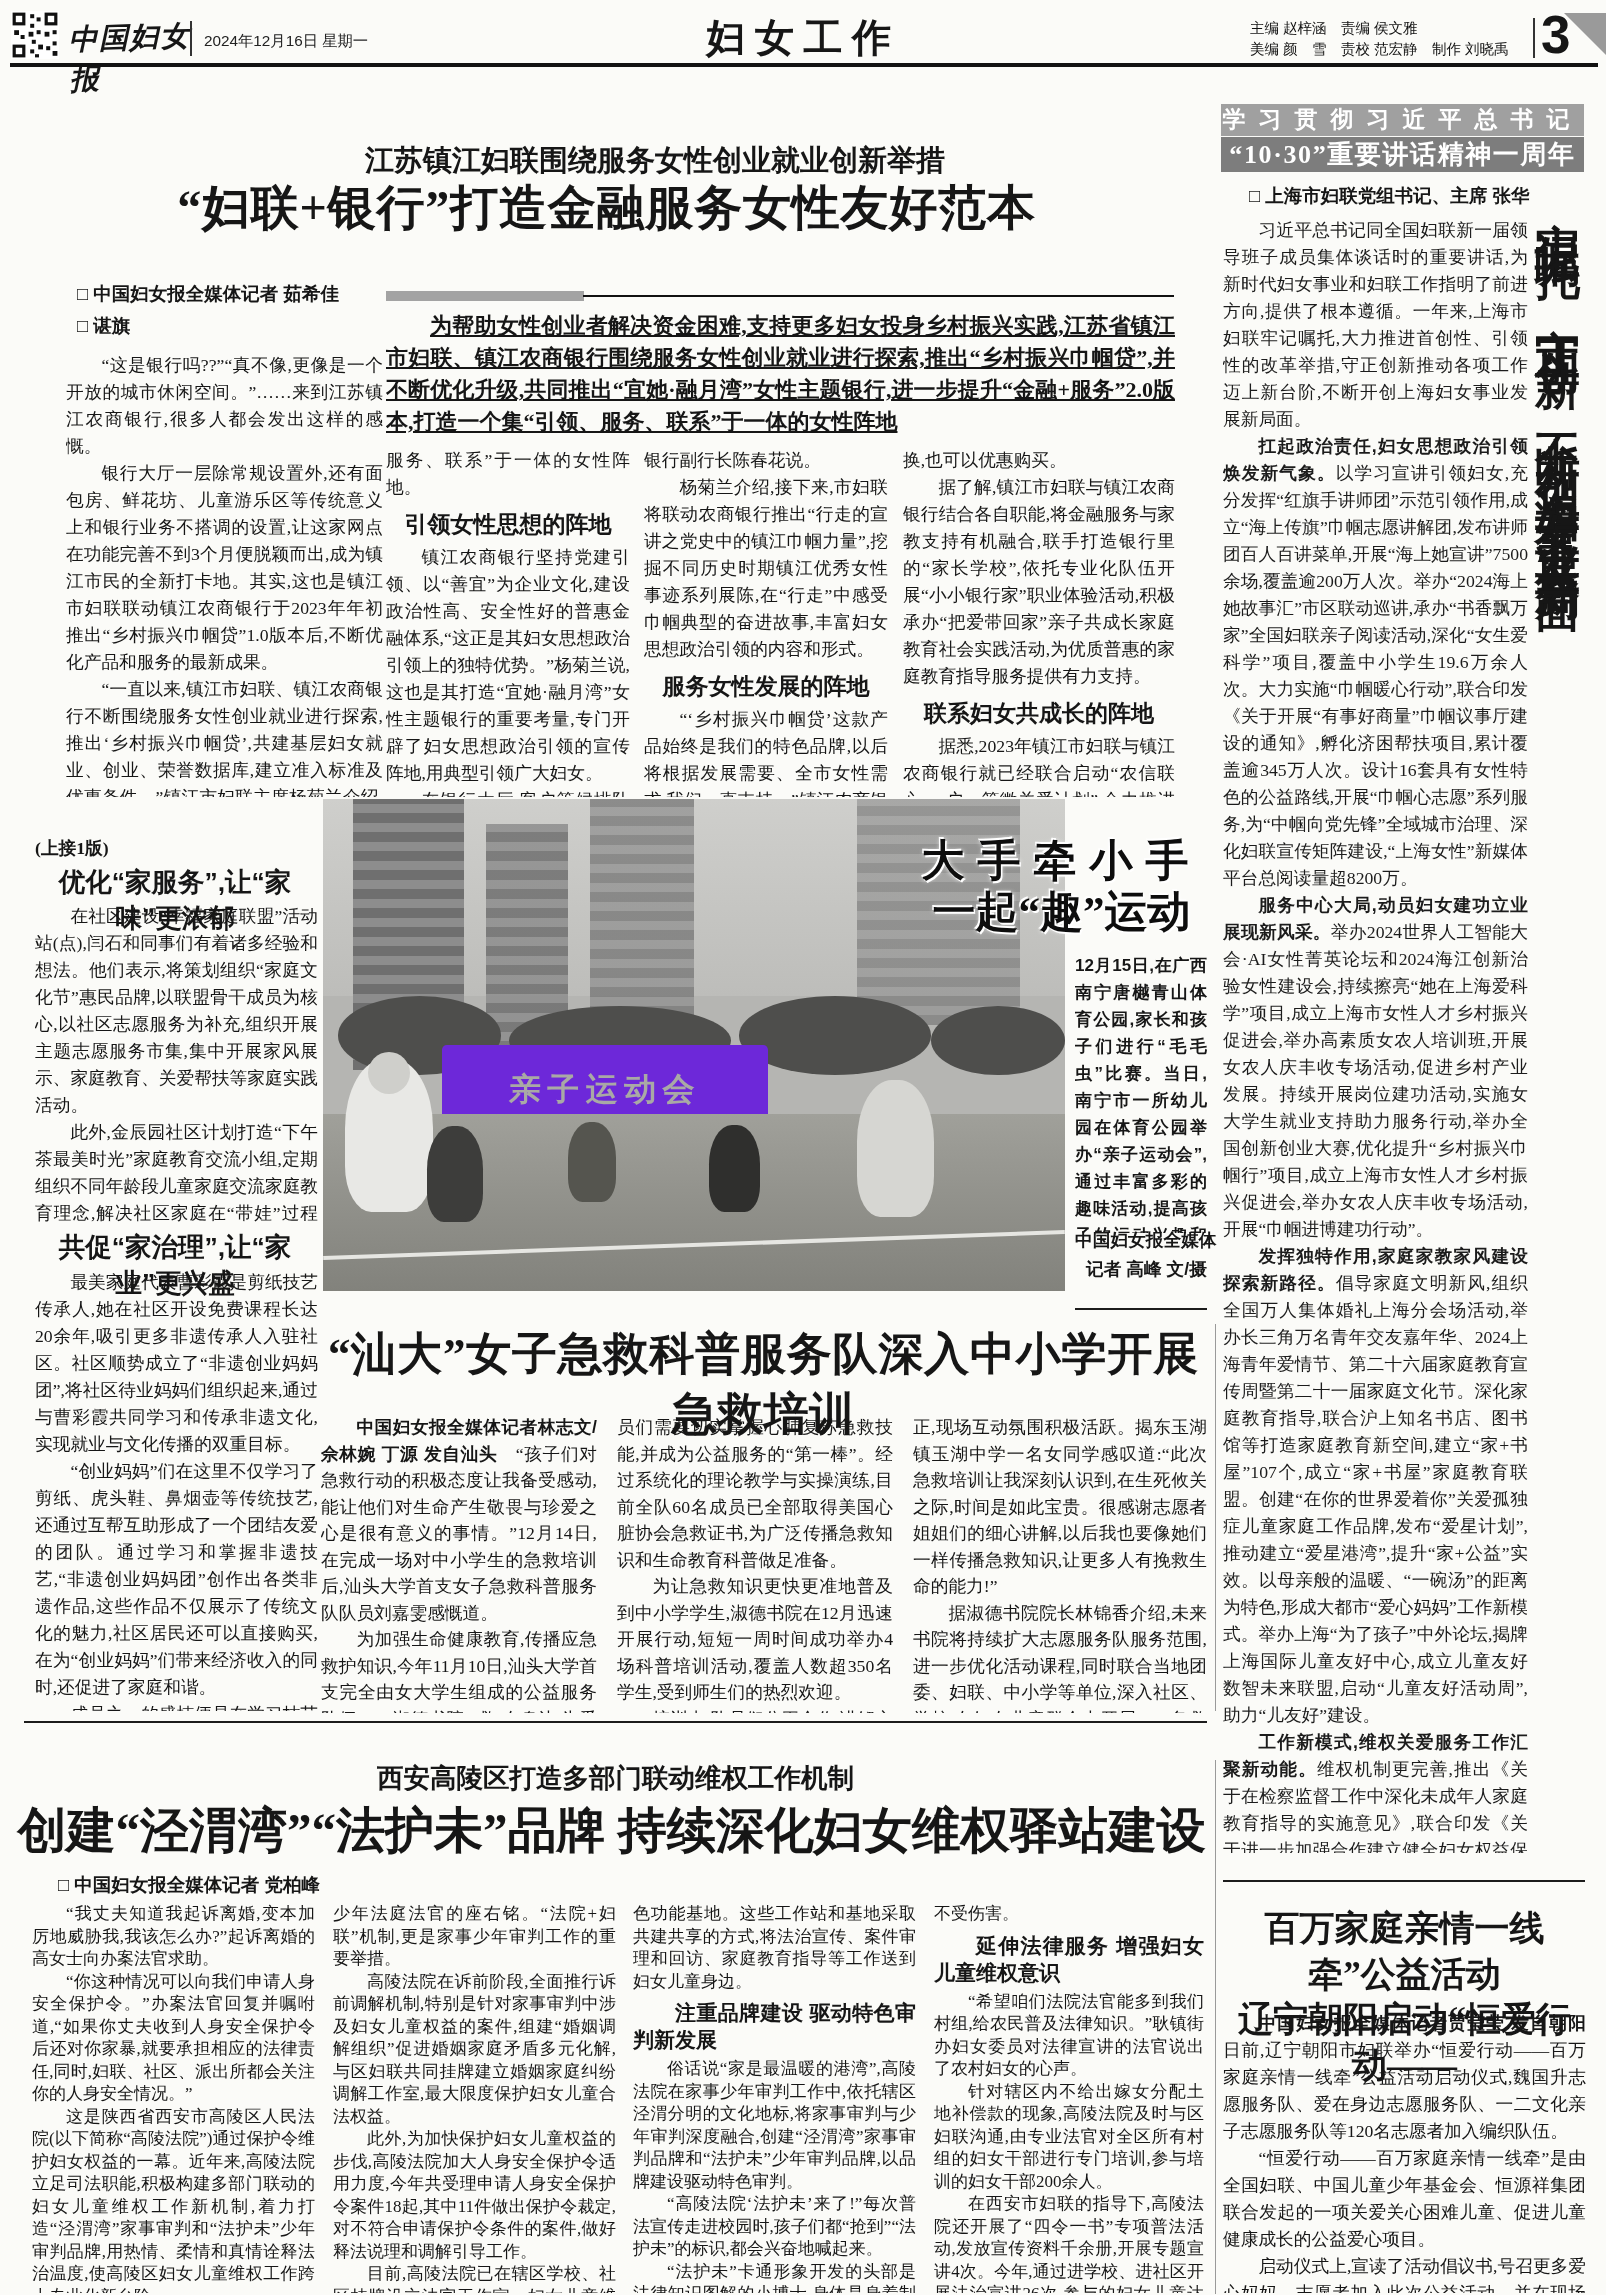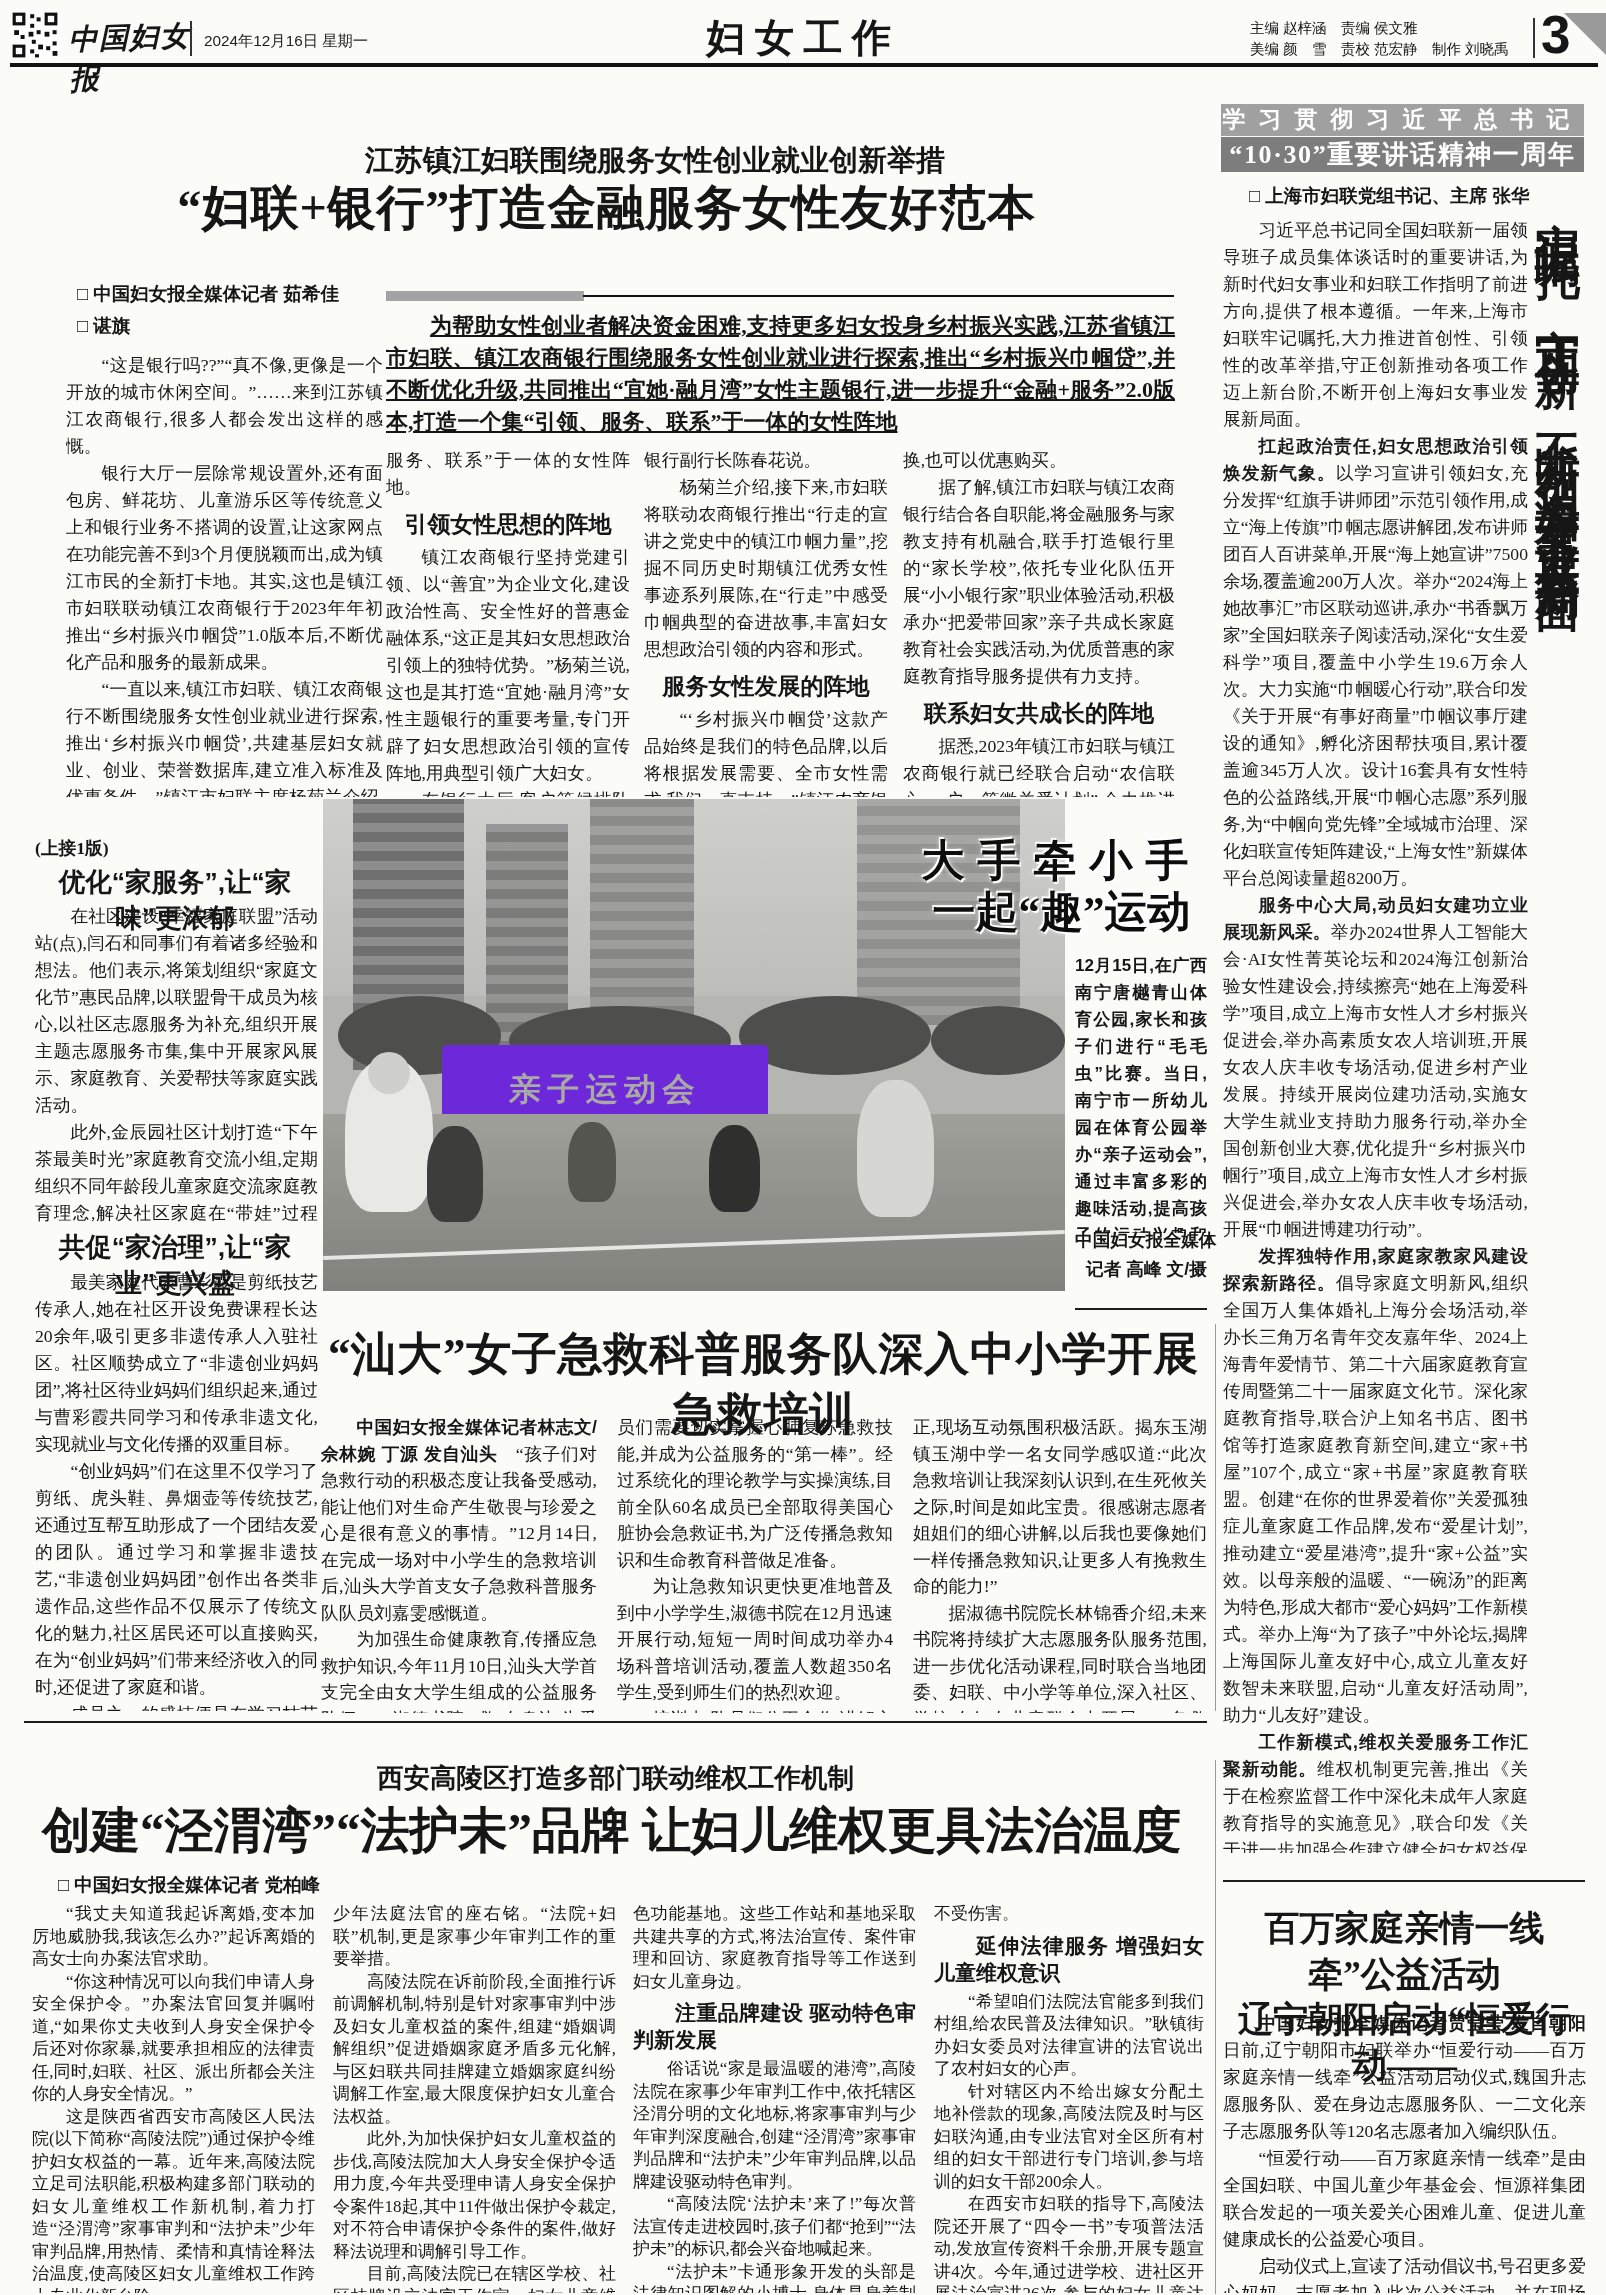--- a/index.html
+++ b/index.html
@@ -215,21 +215,21 @@
   <div class="col st-body" style="left:913px;top:1414px;width:294px;height:299px;">
     <p class="para cont">正,现场互动氛围积极活跃。揭东玉湖镇玉湖中学一名女同学感叹道:“此次急救培训让我深刻认识到,在生死攸关之际,时间是如此宝贵。很感谢志愿者姐姐们的细心讲解,以后我也要像她们一样传播急救知识,让更多人有挽救生命的能力!”</p>
     <div>
         <p class="para">据淑德书院院长林锦香介绍,未来书院将持续扩大志愿服务队服务范围,进一步优化活动课程,同时联合当地团委、妇联、中小学等单位,深入社区、学校,在妇女儿童群众中开展CPR急救知识技能、海姆立克急救法等科普工作,宣讲生命教育,共同营造“人人学急救,人人会急救”的良好氛围,提升公众应对突发事件的紧急救援能力,实现急救科普与生命教育的可持续发展。</p>
       </div>
   </div>
 
   <div class="abs thin-rule" style="left:24px;top:1721px;width:1183px;height:2.4px;"></div>
 
   <div class="abs kicker2 center" style="left:24px;top:1760px;width:1183px;">西安高陵区打造多部门联动维权工作机制</div>
-  <div class="abs headline-b center" style="left:16px;top:1798px;width:1191px;">创建“泾渭湾”“法护未”品牌 让妇儿维权更具法治温度</div>
+  <div class="abs headline-b center" style="left:16px;top:1798px;width:1191px;">创建“泾渭湾”“法护未”品牌 持续深化妇女维权驿站建设</div>
   <div class="abs byline sans" style="left:32px;top:1872px;">□ 中国妇女报全媒体记者 党柏峰</div>
 
   <div class="col gl-body" style="left:32px;top:1903px;width:283px;height:390px;">
     <div>
         <p class="para">“我丈夫知道我起诉离婚,变本加厉地威胁我,我该怎么办?”起诉离婚的高女士向办案法官求助。</p>
         <p class="para">“你这种情况可以向我们申请人身安全保护令。”办案法官回复并嘱咐道,“如果你丈夫收到人身安全保护令后还对你家暴,就要承担相应的法律责任,同时,妇联、社区、派出所都会关注你的人身安全情况。”</p>
         <p class="para">这是陕西省西安市高陵区人民法院(以下简称“高陵法院”)通过保护令维护妇女权益的一幕。近年来,高陵法院立足司法职能,积极构建多部门联动的妇女儿童维权工作新机制,着力打造“泾渭湾”家事审判和“法护未”少年审判品牌,用热情、柔情和真情诠释法治温度,使高陵区妇女儿童维权工作跨上专业化新台阶。</p>
       </div>
 
   </div>

